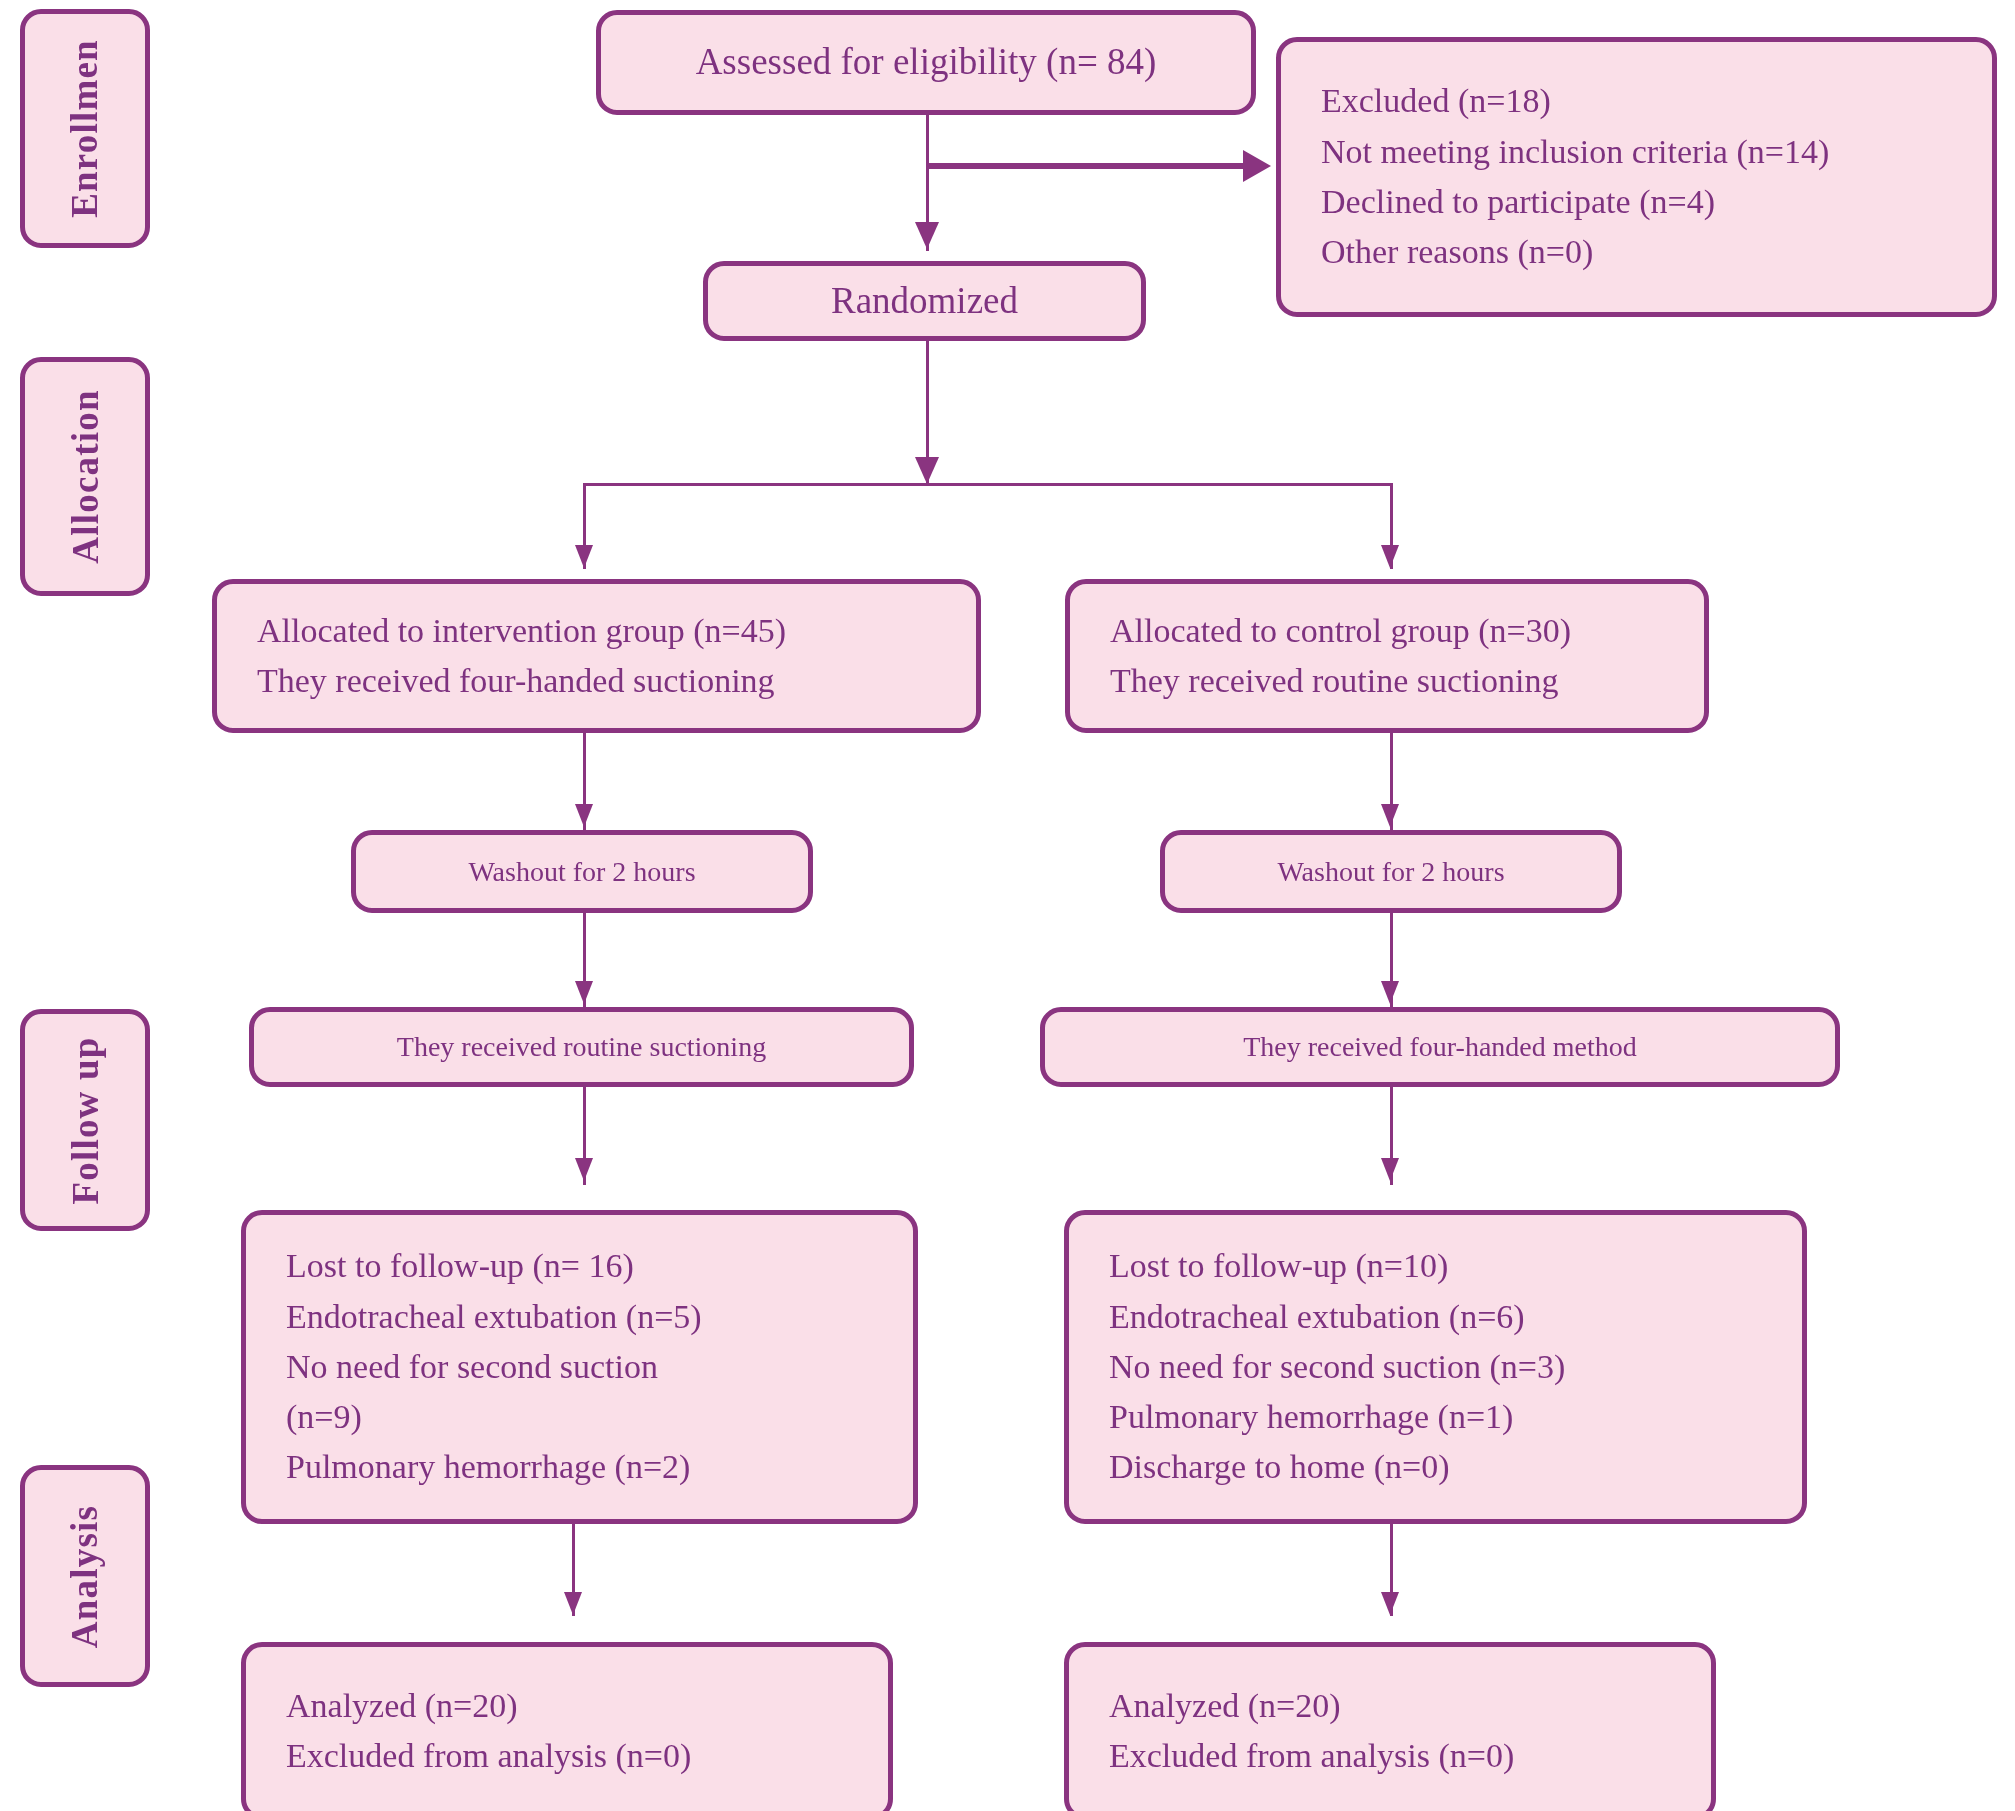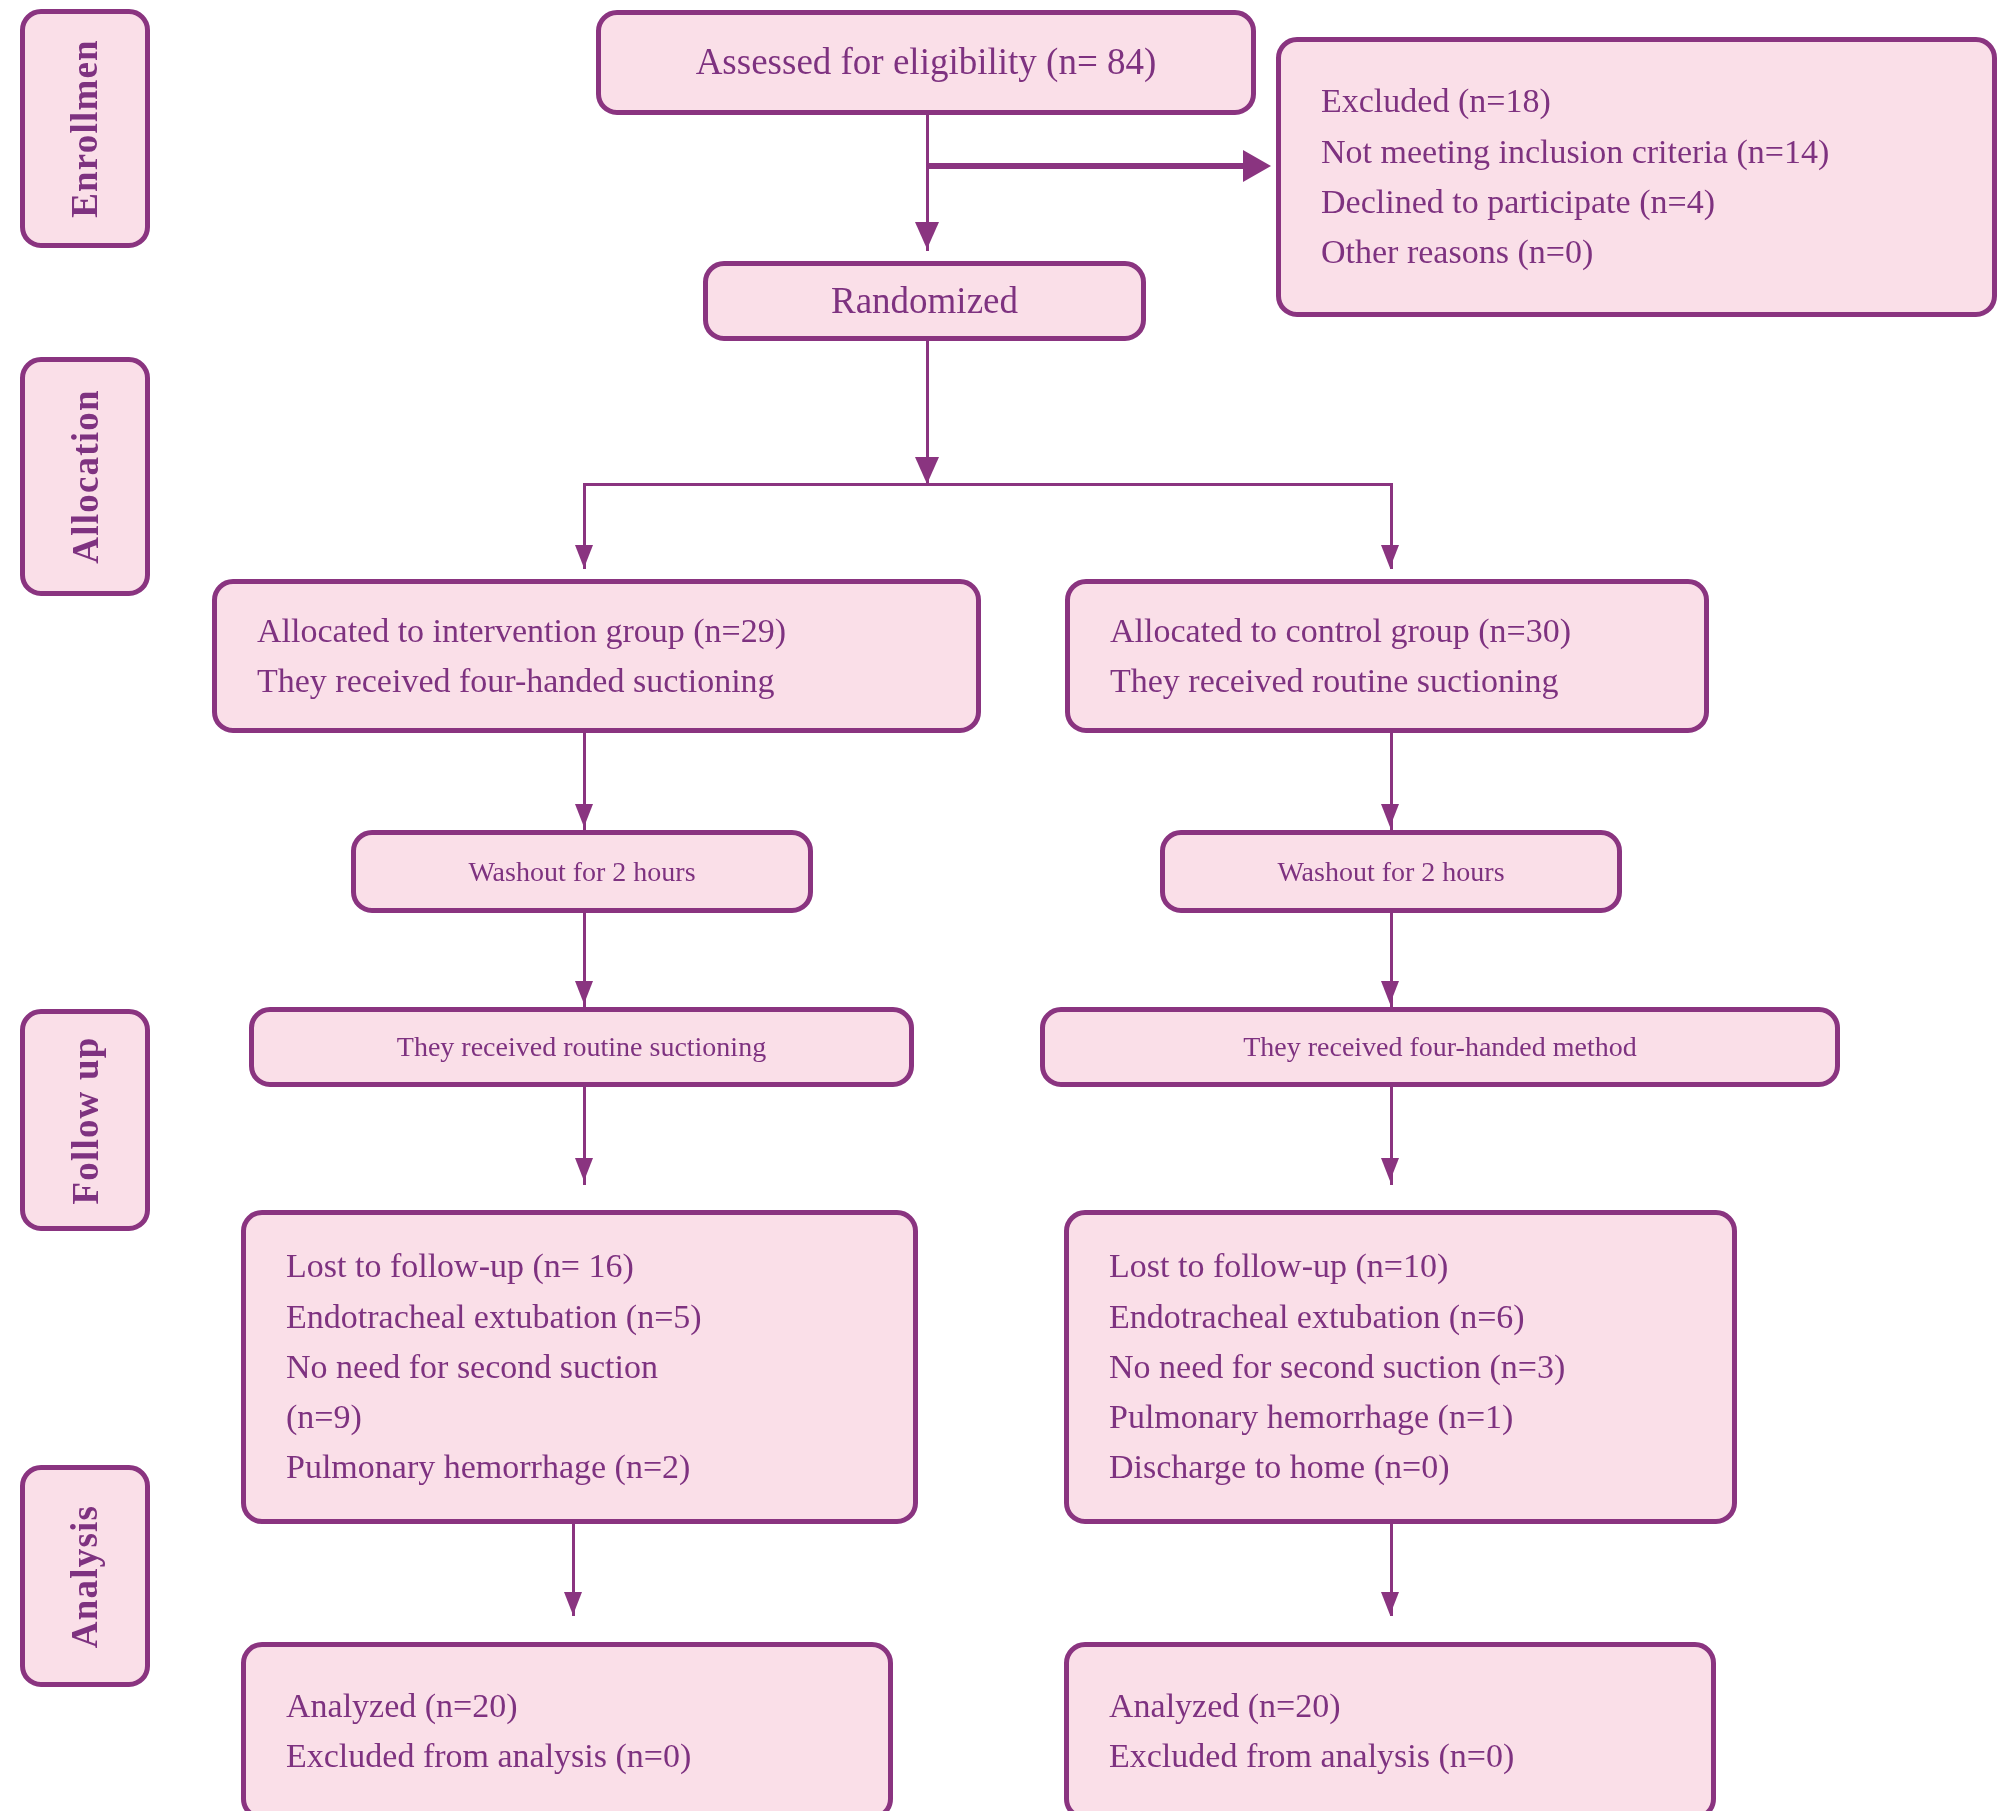--- a/index.html
+++ b/index.html
@@ -126,21 +126,21 @@
   <div class="vline" style="left:926px;top:341px;height:142px;"></div>
   <div class="arrow-down" style="left:915px;top:457px;"></div>
 
   <div class="hline" style="left:583px;top:483px;width:809px;"></div>
   <div class="vline" style="left:583px;top:483px;height:86px;"></div>
   <div class="arrow-down sm" style="left:575px;top:545px;"></div>
   <div class="vline" style="left:1390px;top:483px;height:86px;"></div>
   <div class="arrow-down sm" style="left:1381px;top:545px;"></div>
 
   <div class="node left fs-sm" style="left:212px;top:579px;width:769px;height:154px;">
-    <span class="ln">Allocated to intervention group (n=29)</span>
+    <span class="ln">Allocated to intervention group (n=45)</span>
     <span class="ln">They received four-handed suctioning</span>
   </div>
 
   <div class="node left fs-sm" style="left:1065px;top:579px;width:644px;height:154px;">
     <span class="ln">Allocated to control group (n=30)</span>
     <span class="ln">They received routine suctioning</span>
   </div>
 
   <div class="vline" style="left:583px;top:732px;height:98px;"></div>
   <div class="arrow-down sm" style="left:575px;top:804px;"></div>
@@ -177,21 +177,21 @@
   <div class="arrow-down sm" style="left:1381px;top:1158px;"></div>
 
   <div class="node left fs-sm" style="left:241px;top:1210px;width:677px;height:314px;">
     <span class="ln">Lost to follow-up (n= 16)</span>
     <span class="ln">Endotracheal extubation (n=5)</span>
     <span class="ln">No need for second suction</span>
     <span class="ln">(n=9)</span>
     <span class="ln">Pulmonary hemorrhage (n=2)</span>
   </div>
 
-  <div class="node left fs-sm" style="left:1064px;top:1210px;width:673px;height:314px;">
+  <div class="node left fs-sm" style="left:1064px;top:1210px;width:743px;height:314px;">
     <span class="ln">Lost to follow-up (n=10)</span>
     <span class="ln">Endotracheal extubation (n=6)</span>
     <span class="ln">No need for second suction (n=3)</span>
     <span class="ln">Pulmonary hemorrhage (n=1)</span>
     <span class="ln">Discharge to home (n=0)</span>
   </div>
 
   <div class="vline" style="left:572px;top:1524px;height:92px;"></div>
   <div class="arrow-down sm" style="left:564px;top:1592px;"></div>
 

